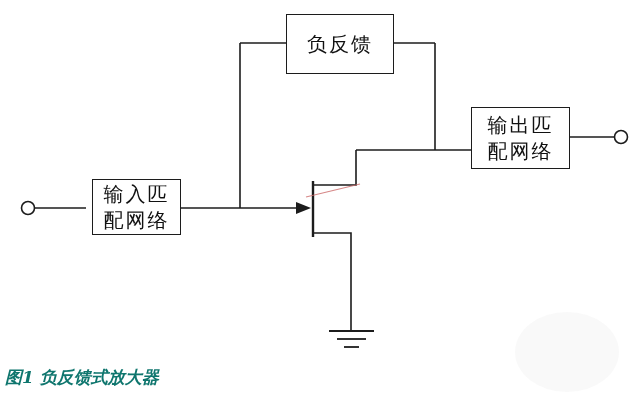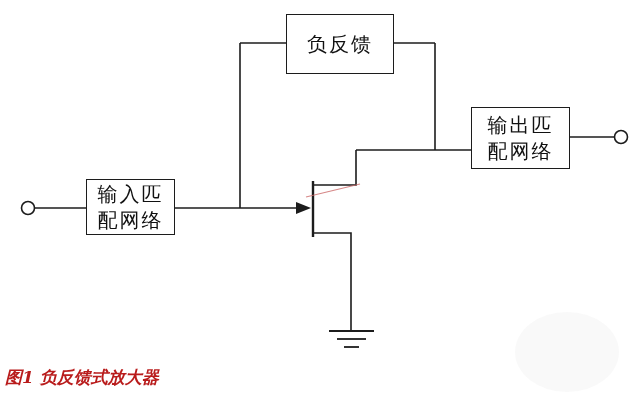--- a/index.html
+++ b/index.html
@@ -29,30 +29,30 @@
     justify-content: center;
     line-height: 1.3;
     font-size: 20px;
     color: #111111;
     letter-spacing: 2px;
     font-family: "DejaVu Sans", "Liberation Sans", sans-serif;
     text-align: center;
     box-sizing: border-box;
   }
   .box-feedback { left: 286px; top: 14px;  width: 108px; height: 60px; }
-  .box-input    { left: 86px;  top: 179px; width: 89px;  height: 56px; }
+  .box-input    { left: 92px;  top: 179px; width: 89px;  height: 56px; }
   .box-output   { left: 471px; top: 107px; width: 99px;  height: 62px; }
   .caption {
     position: absolute;
     left: 5px;
     top: 366px;
     font-size: 17px;
     font-weight: bold;
     font-style: italic;
-    color: #b91c1c;
+    color: #0f766e;
     font-family: "DejaVu Serif", "Liberation Serif", serif;
     white-space: nowrap;
   }
 </style>
 </head>
 <body>
 
 <div class="canvas">
 
   <svg class="wires" width="644" height="411" viewBox="0 0 644 411">

